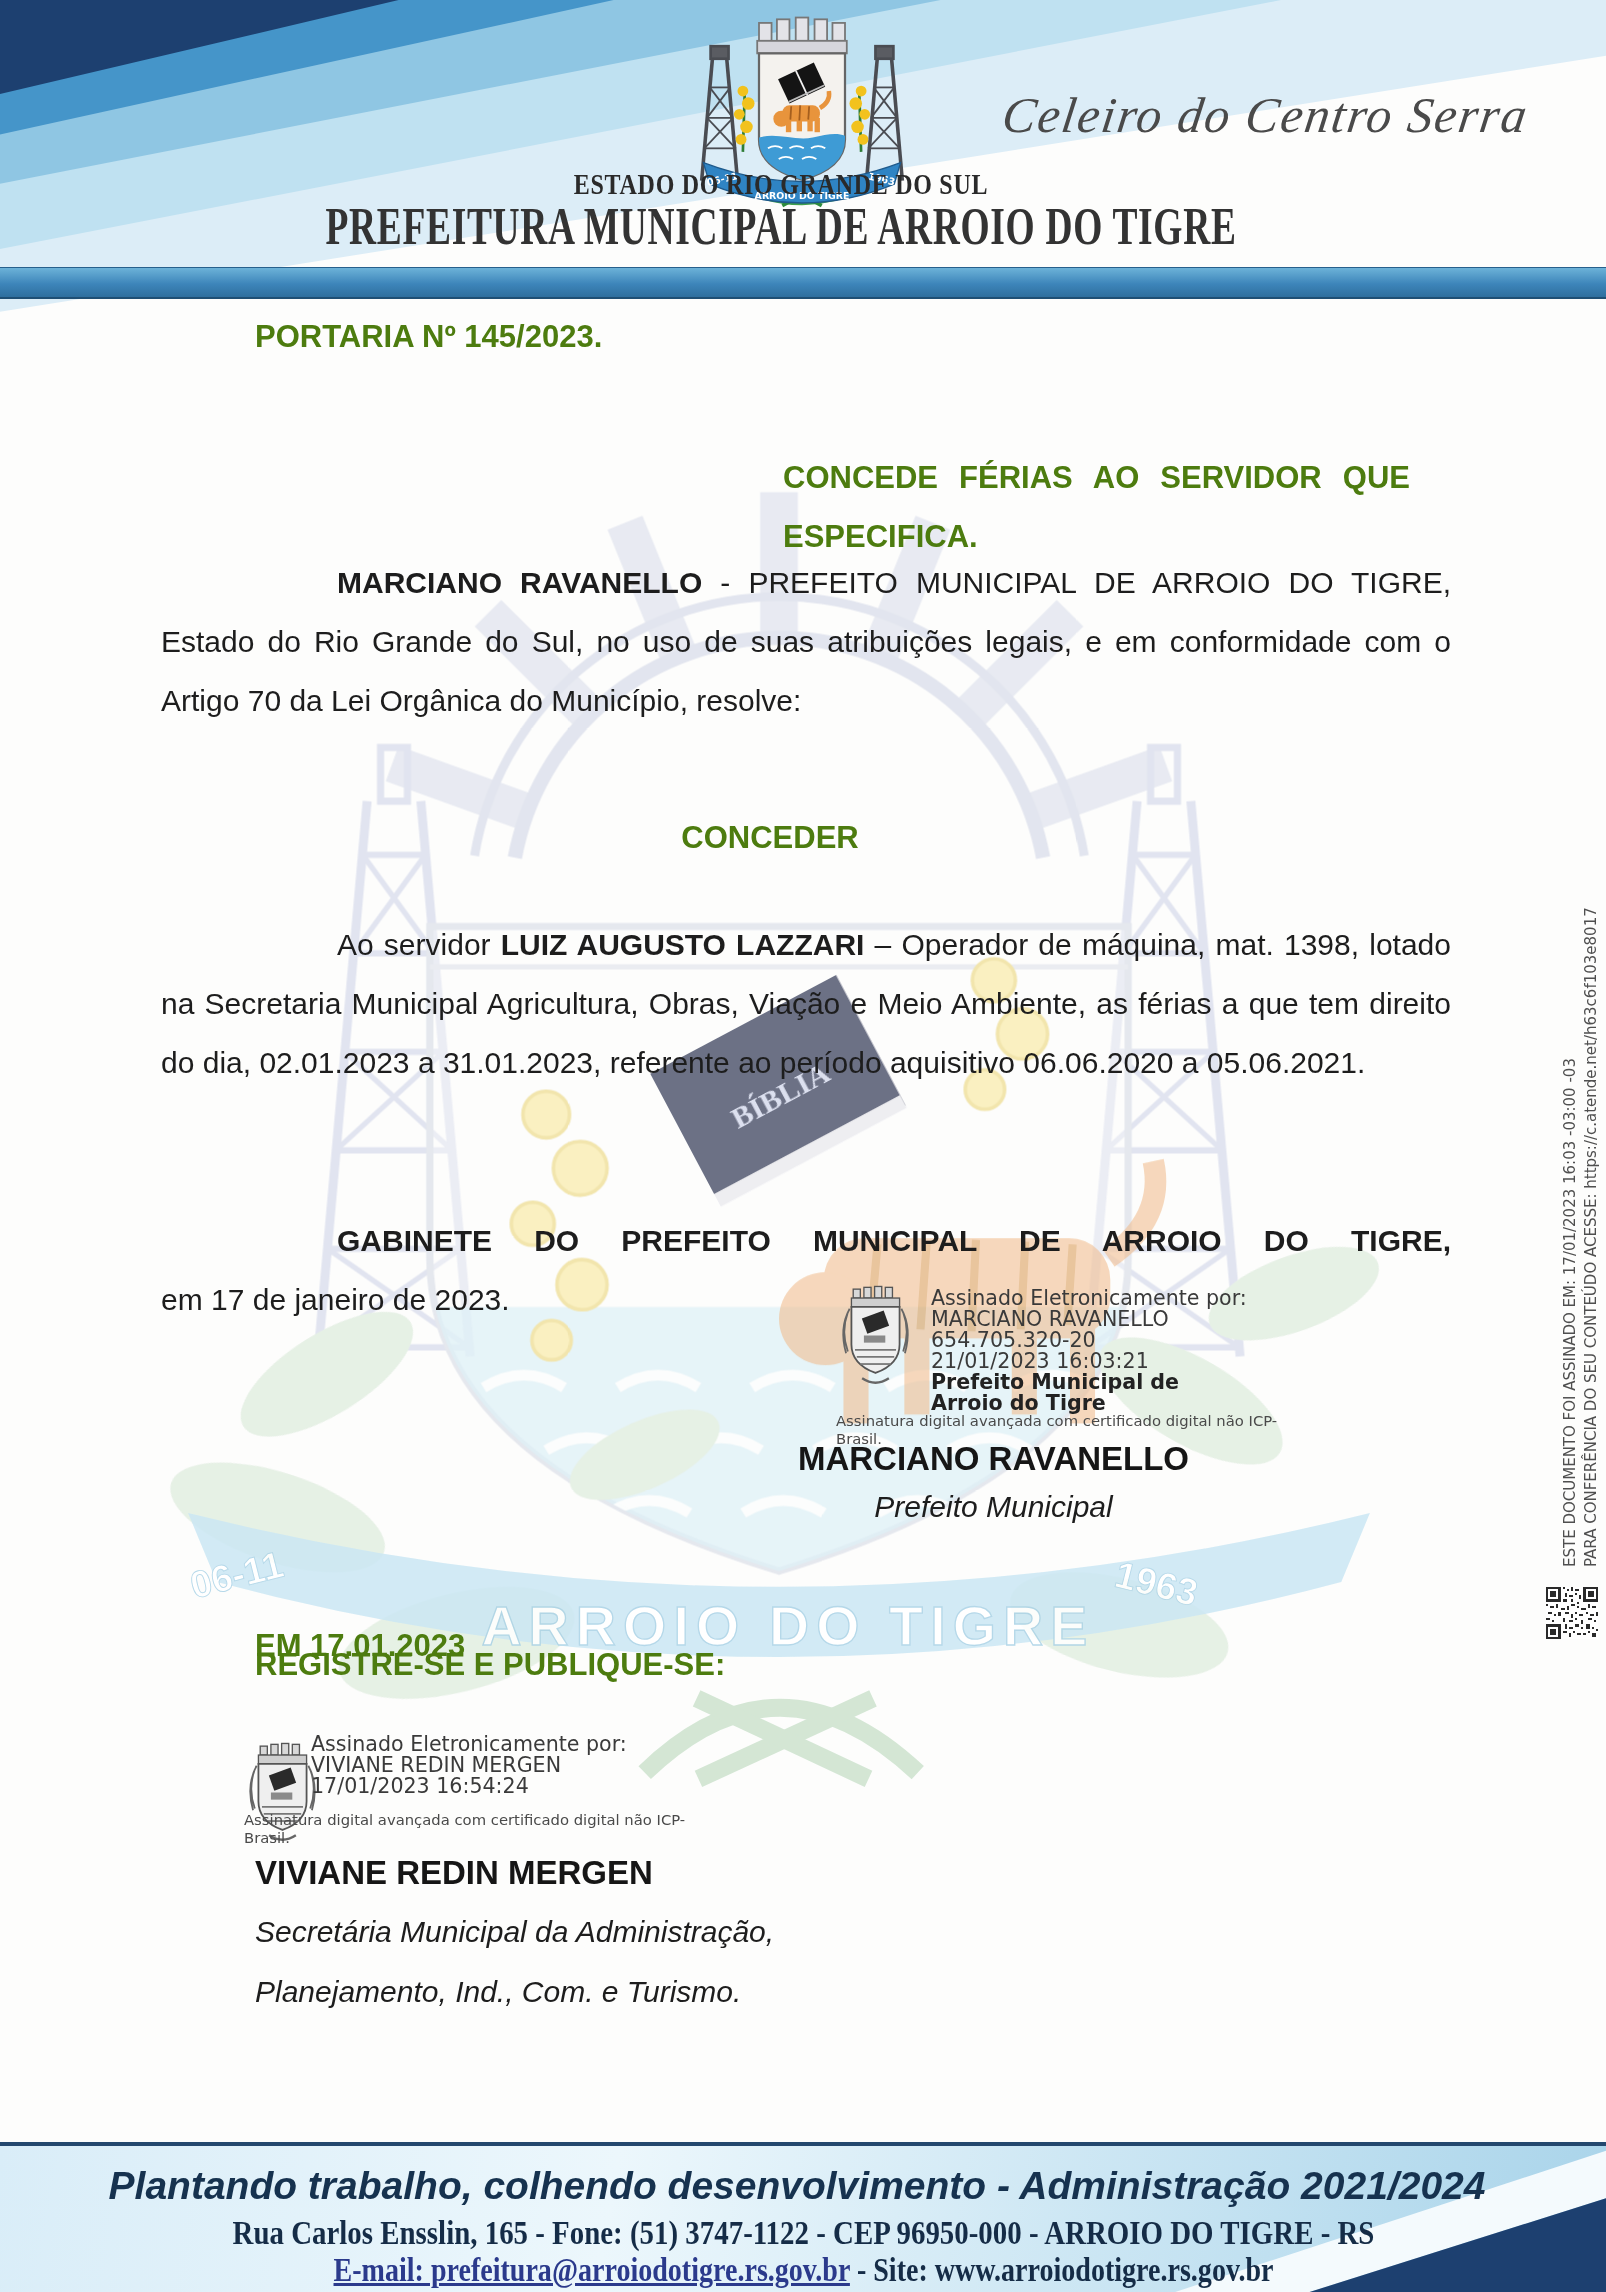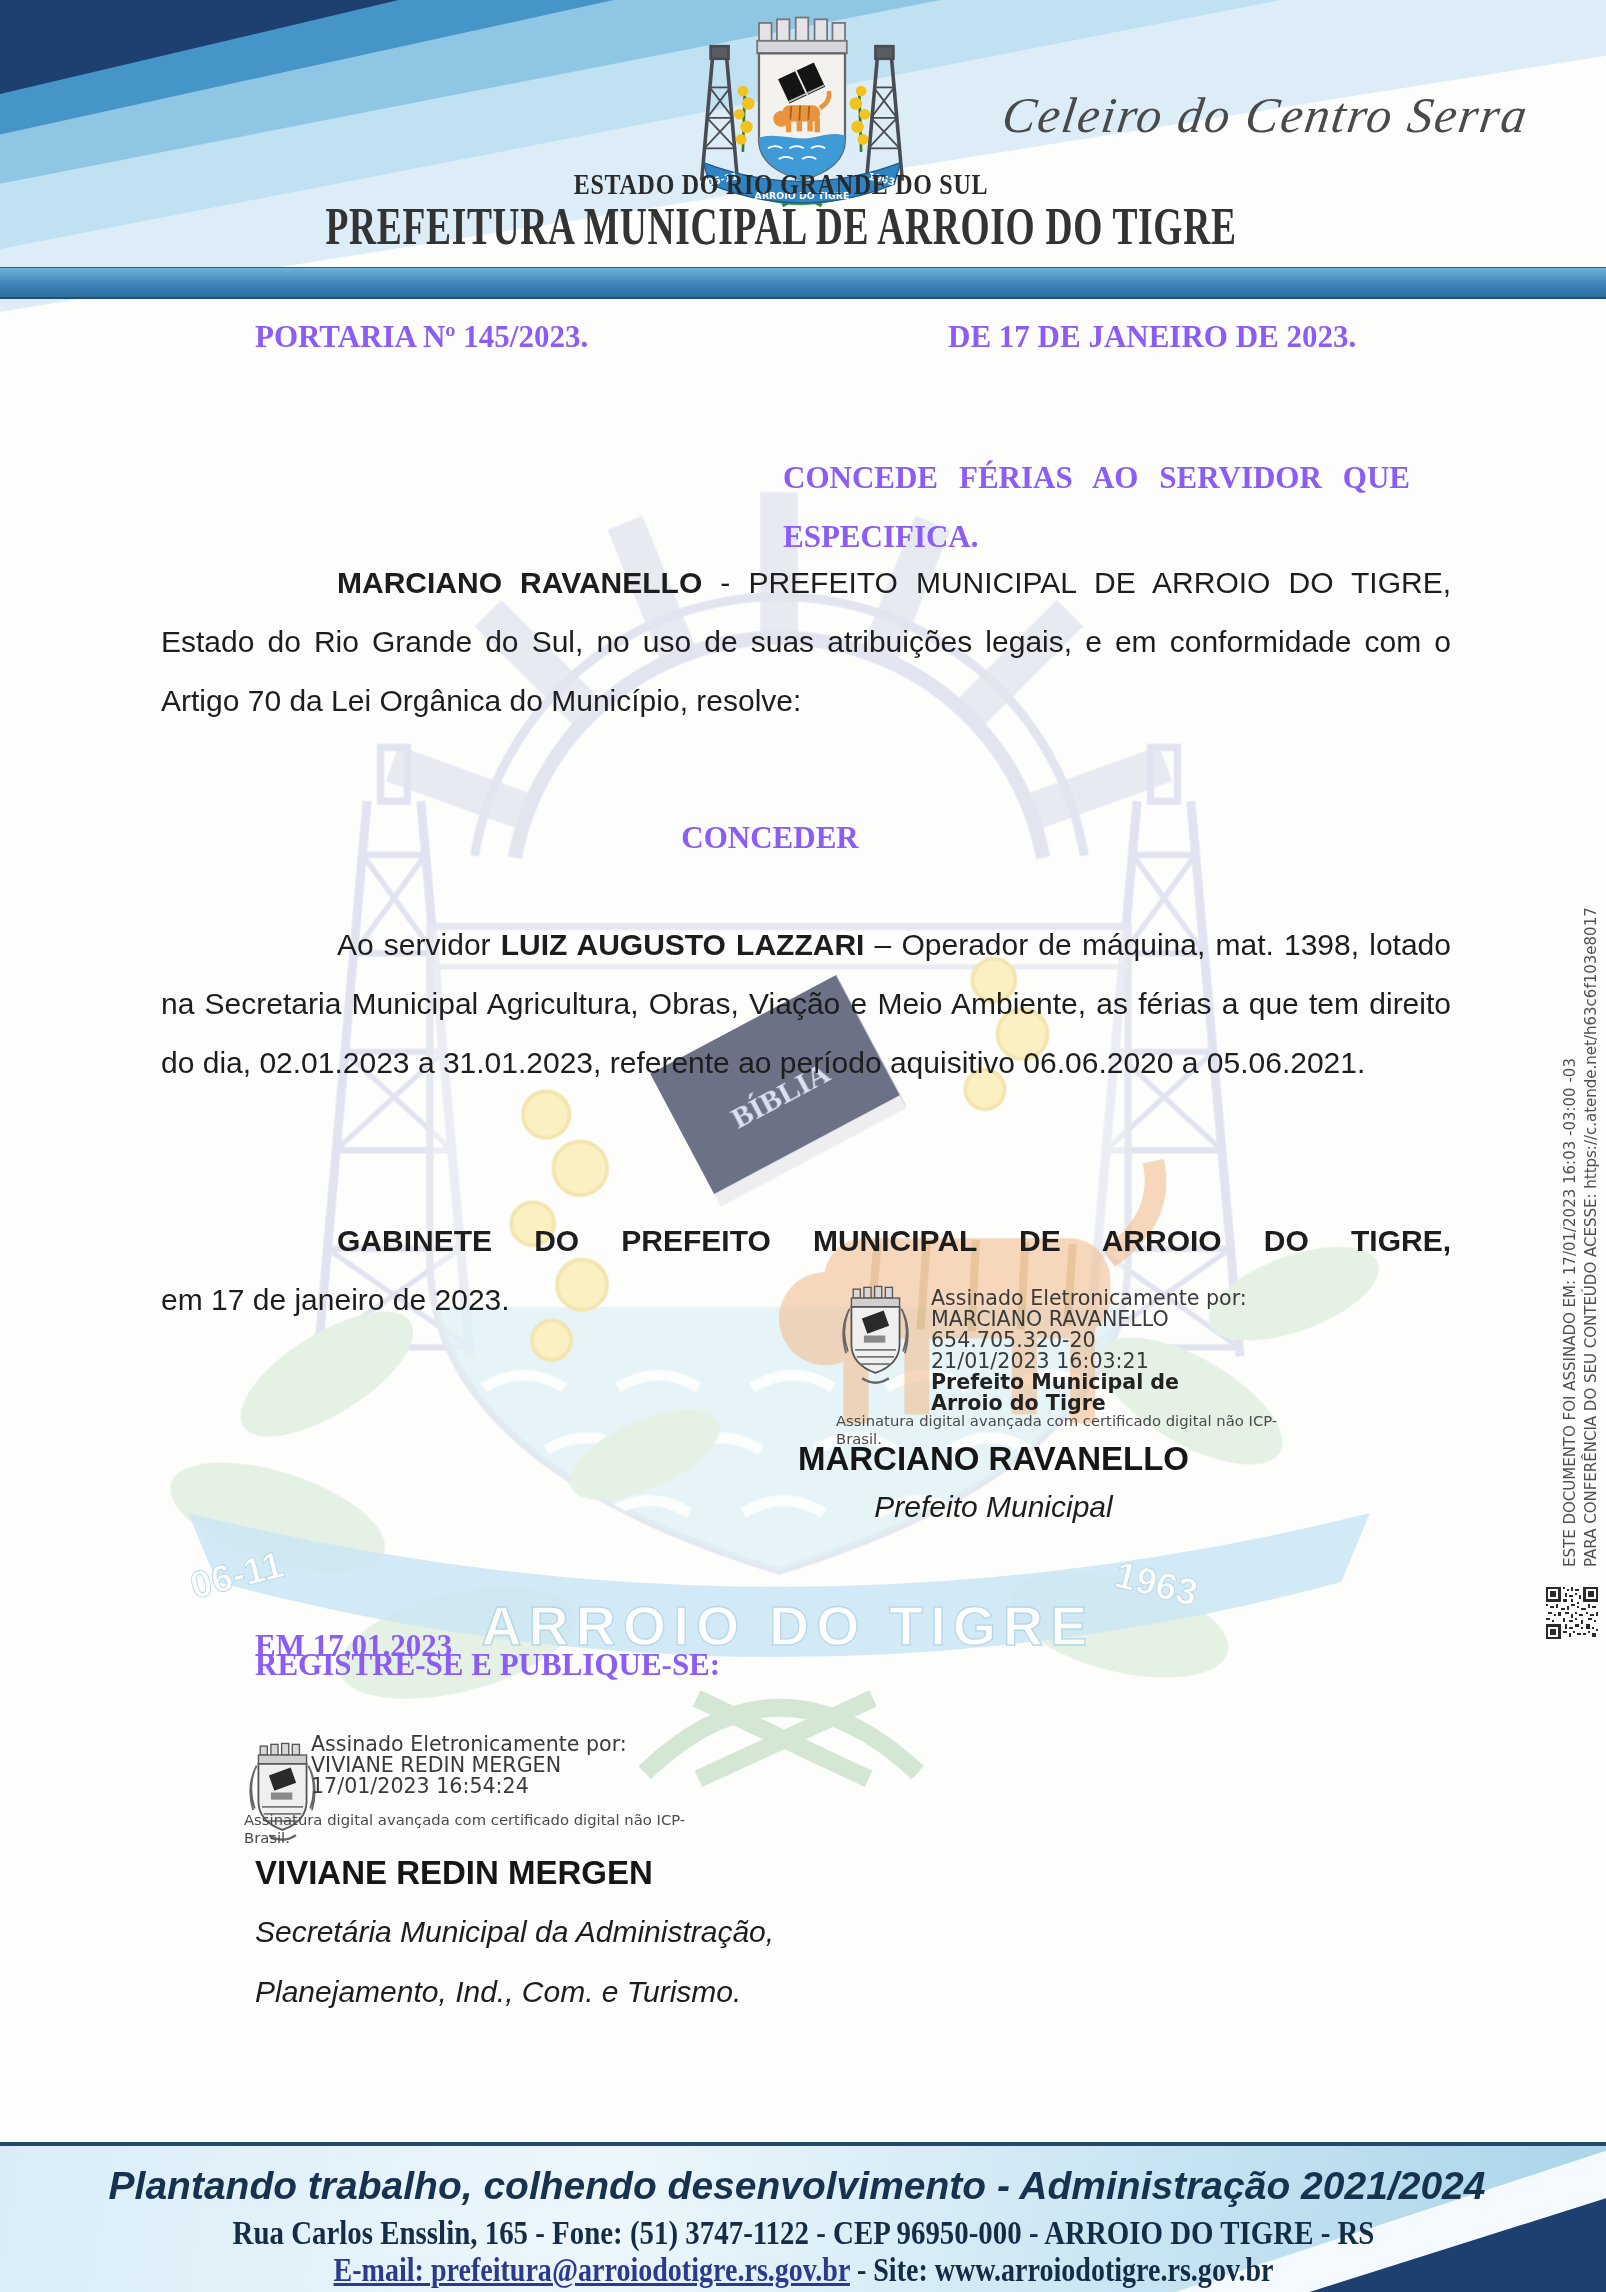--- a/index.html
+++ b/index.html
@@ -4,21 +4,21 @@
 <style>
   html,body{margin:0;padding:0;background:#888;}
   #page{position:relative;width:1607px;height:2293px;background:#fdfdfc;overflow:hidden;
         font-family:"Liberation Sans",sans-serif;color:#1f1f1f;}
   .abs{position:absolute;}
   p{margin:0;}
   .b{font-weight:bold;}
   .i{font-style:italic;}
   .body-p{font-size:30px;line-height:59px;text-align:justify;color:#1d1d1d;}
   .indent{text-indent:176px;}
-  .heading{font-size:31px;font-weight:bold;color:#8b5cf6;font-family:Liberation Serif, serif;}
+  .heading{font-size:31px;font-weight:bold;color:#4d7c0f;}
   .stamp-text{font-family:"DejaVu Sans",sans-serif;font-size:20.6px;line-height:21px;color:#3a3a3a;}
   .stamp-small{font-family:"DejaVu Sans",sans-serif;font-size:14.8px;line-height:18px;color:#4a4a4a;}
   .cond{transform:scaleX(0.8);transform-origin:center;}
   .footer-serif{font-family:"Liberation Serif",serif;font-weight:bold;}
   .side-note{font-family:"DejaVu Sans",sans-serif;font-size:15px;line-height:20.6px;color:#4f4f4f;
              transform:rotate(-90deg);transform-origin:0 0;white-space:nowrap;}
 </style>
 </head>
 <body>
 
@@ -266,21 +266,20 @@
   <div class="abs cond" style="left:0;top:167px;width:1562px;text-align:center;
        font-family:'Liberation Serif',serif;font-weight:bold;font-size:30px;color:#2a2a2a;letter-spacing:0.9px;">ESTADO DO RIO GRANDE DO SUL</div>
   <div class="abs" style="left:0;top:199px;width:1562px;text-align:center;transform:scaleX(0.78) scaleY(1.08);
        transform-origin:center;font-family:'Liberation Serif',serif;font-weight:bold;font-size:48px;
        color:#333333;letter-spacing:0.9px;">PREFEITURA MUNICIPAL DE ARROIO DO TIGRE</div>
 
   <div class="abs" style="left:0;top:267px;width:1607px;height:29px;
        background:linear-gradient(#6cb2d8,#3d85ba 55%,#2f6f9e);border-top:1.8px solid #27608c;border-bottom:2.7px solid #1f4f74;"></div>
 
   <div class="abs heading" style="left:255px;top:319px;">PORTARIA Nº 145/2023.</div>
-  <div class="abs heading" style="left:948px;top:319px;">DE 17 DE JANEIRO DE 2023.</div>
 
   <div class="abs heading" style="left:742px;top:448px;width:627px;line-height:59px;text-align:justify;margin-left:41px;">CONCEDE FÉRIAS AO SERVIDOR QUE ESPECIFICA.</div>
 
   <p class="abs body-p indent" style="left:161px;top:553px;width:1290px;">
     <span class="b">MARCIANO RAVANELLO</span><span> - PREFEITO MUNICIPAL DE ARROIO DO TIGRE, Estado do Rio Grande do Sul, no uso de suas atribuições legais, e em conformidade com o Artigo 70 da Lei Orgânica do Município, resolve:</span>
   </p>
 
   <div class="abs heading" style="left:161px;top:820px;width:1218px;text-align:center;">CONCEDER</div>
 
   <p class="abs body-p indent" style="left:161px;top:915px;width:1290px;">

